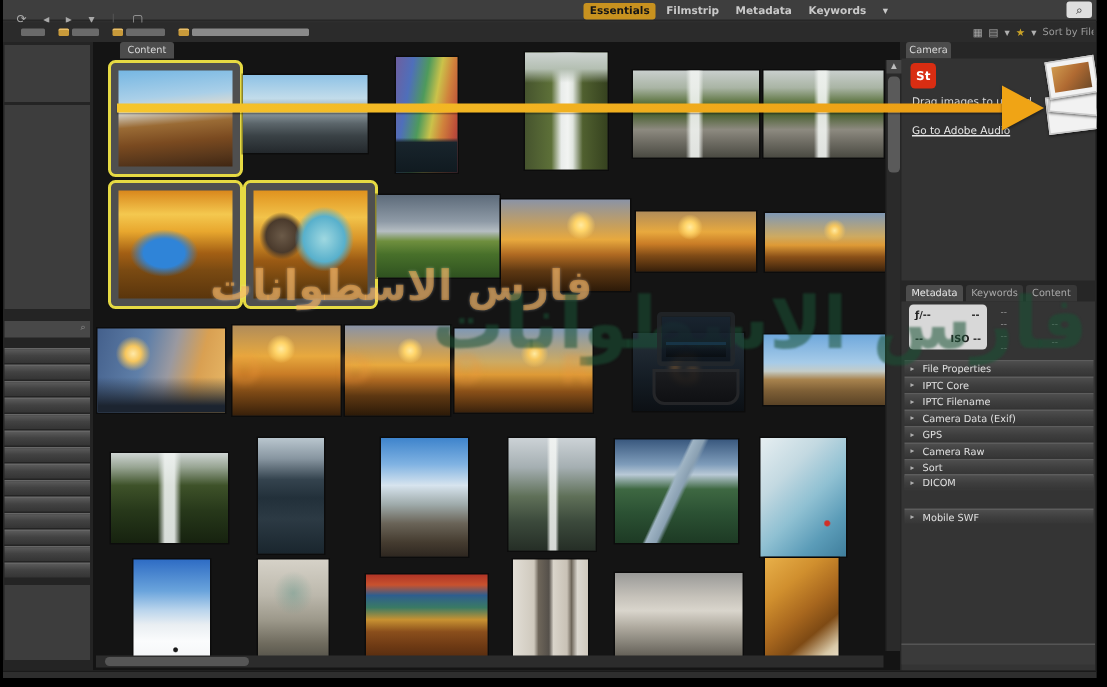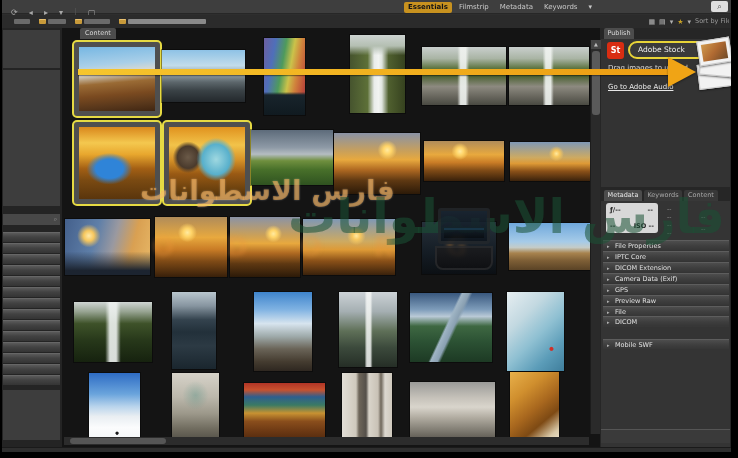--- a/index.html
+++ b/index.html
@@ -6,21 +6,21 @@
   html,body { width:738px; height:458px; background:#000; overflow:hidden;
               font-family:"DejaVu Sans", sans-serif; }
   .abs { position:absolute; }
   .win { position:absolute; left:2px; top:0; width:729px; height:452px;
          background:#2e2e2e; overflow:hidden; }
 
   
   .topbar1 { position:absolute; left:0; top:0; width:100%; height:14px; background:#3e3e3e;
              border-bottom:1px solid #272727; }
   .tool-ico { color:#a8a8a8; font-size:8px; line-height:13px; display:inline-block; padding:0 3px; }
-  .ws-tab { font-size:7px; color:#c9c9c9; padding:1px 4px; border-radius:2px; line-height:9px; }
+  .ws-tab { font-size:7px; color:#c9c9c9; padding:1px 4px; border-radius:2px; line-height:9px;font-weight:bold; }
   .ws-tab.active { background:#c8921f; color:#151515; font-weight:bold; }
   .searchbox { position:absolute; right:3px; top:1px; width:17px; height:11px; background:#dedede;
                border-radius:2px; color:#333; font-size:8px; line-height:11px; text-align:center; }
   .topbar2 { position:absolute; left:0; top:15px; width:100%; height:13px; background:#2b2b2b; }
   .crumb { display:inline-flex; align-items:center; gap:2px; margin-right:9px; }
   .folder-g { width:7px; height:5px; background:#c89a3a; border-radius:1px; box-shadow:inset 0 1px 0 #e8c070; }
   .blurbar { height:5px; background:#6a6a6a; border-radius:1px; filter:blur(.4px); }
   .view-ico { color:#b0b0b0; font-size:7px; line-height:12px; }
   .sortlbl { color:#9a9a9a; font-size:6.5px; line-height:13px; white-space:nowrap; overflow:hidden; width:34px; }
 
@@ -248,24 +248,23 @@
     <div class="vtrack">
       <div class="varrow">▲</div>
       <div class="vthumb"></div>
     </div>
     <div class="htrack">
       <div class="hthumb"></div>
     </div>
   </div>
 
   <div class="rpanel">
-    <div class="tab" style="left:4px; top:0; width:30px;">Publish</div>
+    <div class="tab" style="left:4px; top:0; width:30px;">Camera</div>
     <div class="panelbg" style="top:11px; height:148px;">
       <div class="stbadge" style="left:6px; top:3px;">St</div>
-      <div class="stockpill" style="left:27px; top:2px; width:86px;">Adobe Stock</div>
       <div class="ptext" style="left:7px; top:25px;text-decoration:underline;">Drag images to upload</div>
       <div class="plink" style="left:7px; top:44px;">Go to Adobe Audio</div>
       <div class="abs" style="right:-8px; top:-2px; width:42px; height:68px;">
         <div class="stack-card" style="left:2px; top:26px; transform:rotate(-7deg);"></div>
         <div class="stack-card" style="left:4px; top:14px; transform:rotate(5deg);"></div>
         <div class="stack-card" style="left:2px; top:2px; transform:rotate(-9deg);">
             <div class="stack-photo"></div>
           </div>
       </div>
     </div>
@@ -283,25 +282,25 @@
       </div>
       <span class="mdash" style="left:66px; top:4px;">--</span>
       <span class="mdash" style="left:66px; top:12px;">--</span>
       <span class="mdash" style="left:66px; top:20px;">--</span>
       <span class="mdash" style="left:66px; top:28px;">--</span>
       <span class="mdash" style="left:100px; top:12px;">--</span>
       <span class="mdash" style="left:100px; top:24px;">--</span>
 
       <div class="accrow" style="top:39px"><span class="caret">▸</span><span>File Properties</span></div>
       <div class="accrow" style="top:50px"><span class="caret">▸</span><span>IPTC Core</span></div>
-      <div class="accrow" style="top:61px"><span class="caret">▸</span><span>DICOM Extension</span></div>
+      <div class="accrow" style="top:61px"><span class="caret">▸</span><span>IPTC Filename</span></div>
       <div class="accrow" style="top:72px"><span class="caret">▸</span><span>Camera Data (Exif)</span></div>
       <div class="accrow" style="top:83px"><span class="caret">▸</span><span>GPS</span></div>
-      <div class="accrow" style="top:94px"><span class="caret">▸</span><span>Preview Raw</span></div>
-      <div class="accrow" style="top:105px"><span class="caret">▸</span><span>File</span></div>
+      <div class="accrow" style="top:94px"><span class="caret">▸</span><span>Camera Raw</span></div>
+      <div class="accrow" style="top:105px"><span class="caret">▸</span><span>Sort</span></div>
       <div class="accrow" style="top:116px"><span class="caret">▸</span><span>Video</span></div>
       <div class="accrow" style="top:115px"><span class="caret">▸</span><span>DICOM</span></div>
       <div class="accrow" style="top:138px"><span class="caret">▸</span><span>Mobile SWF</span></div>
 
       <div class="abs" style="left:0; top:228px; width:129px; height:14px; background:#3a3a3a; border-top:1px solid #555;"></div>
     </div>
   </div>
 
   <div class="statusbar"></div>
 

